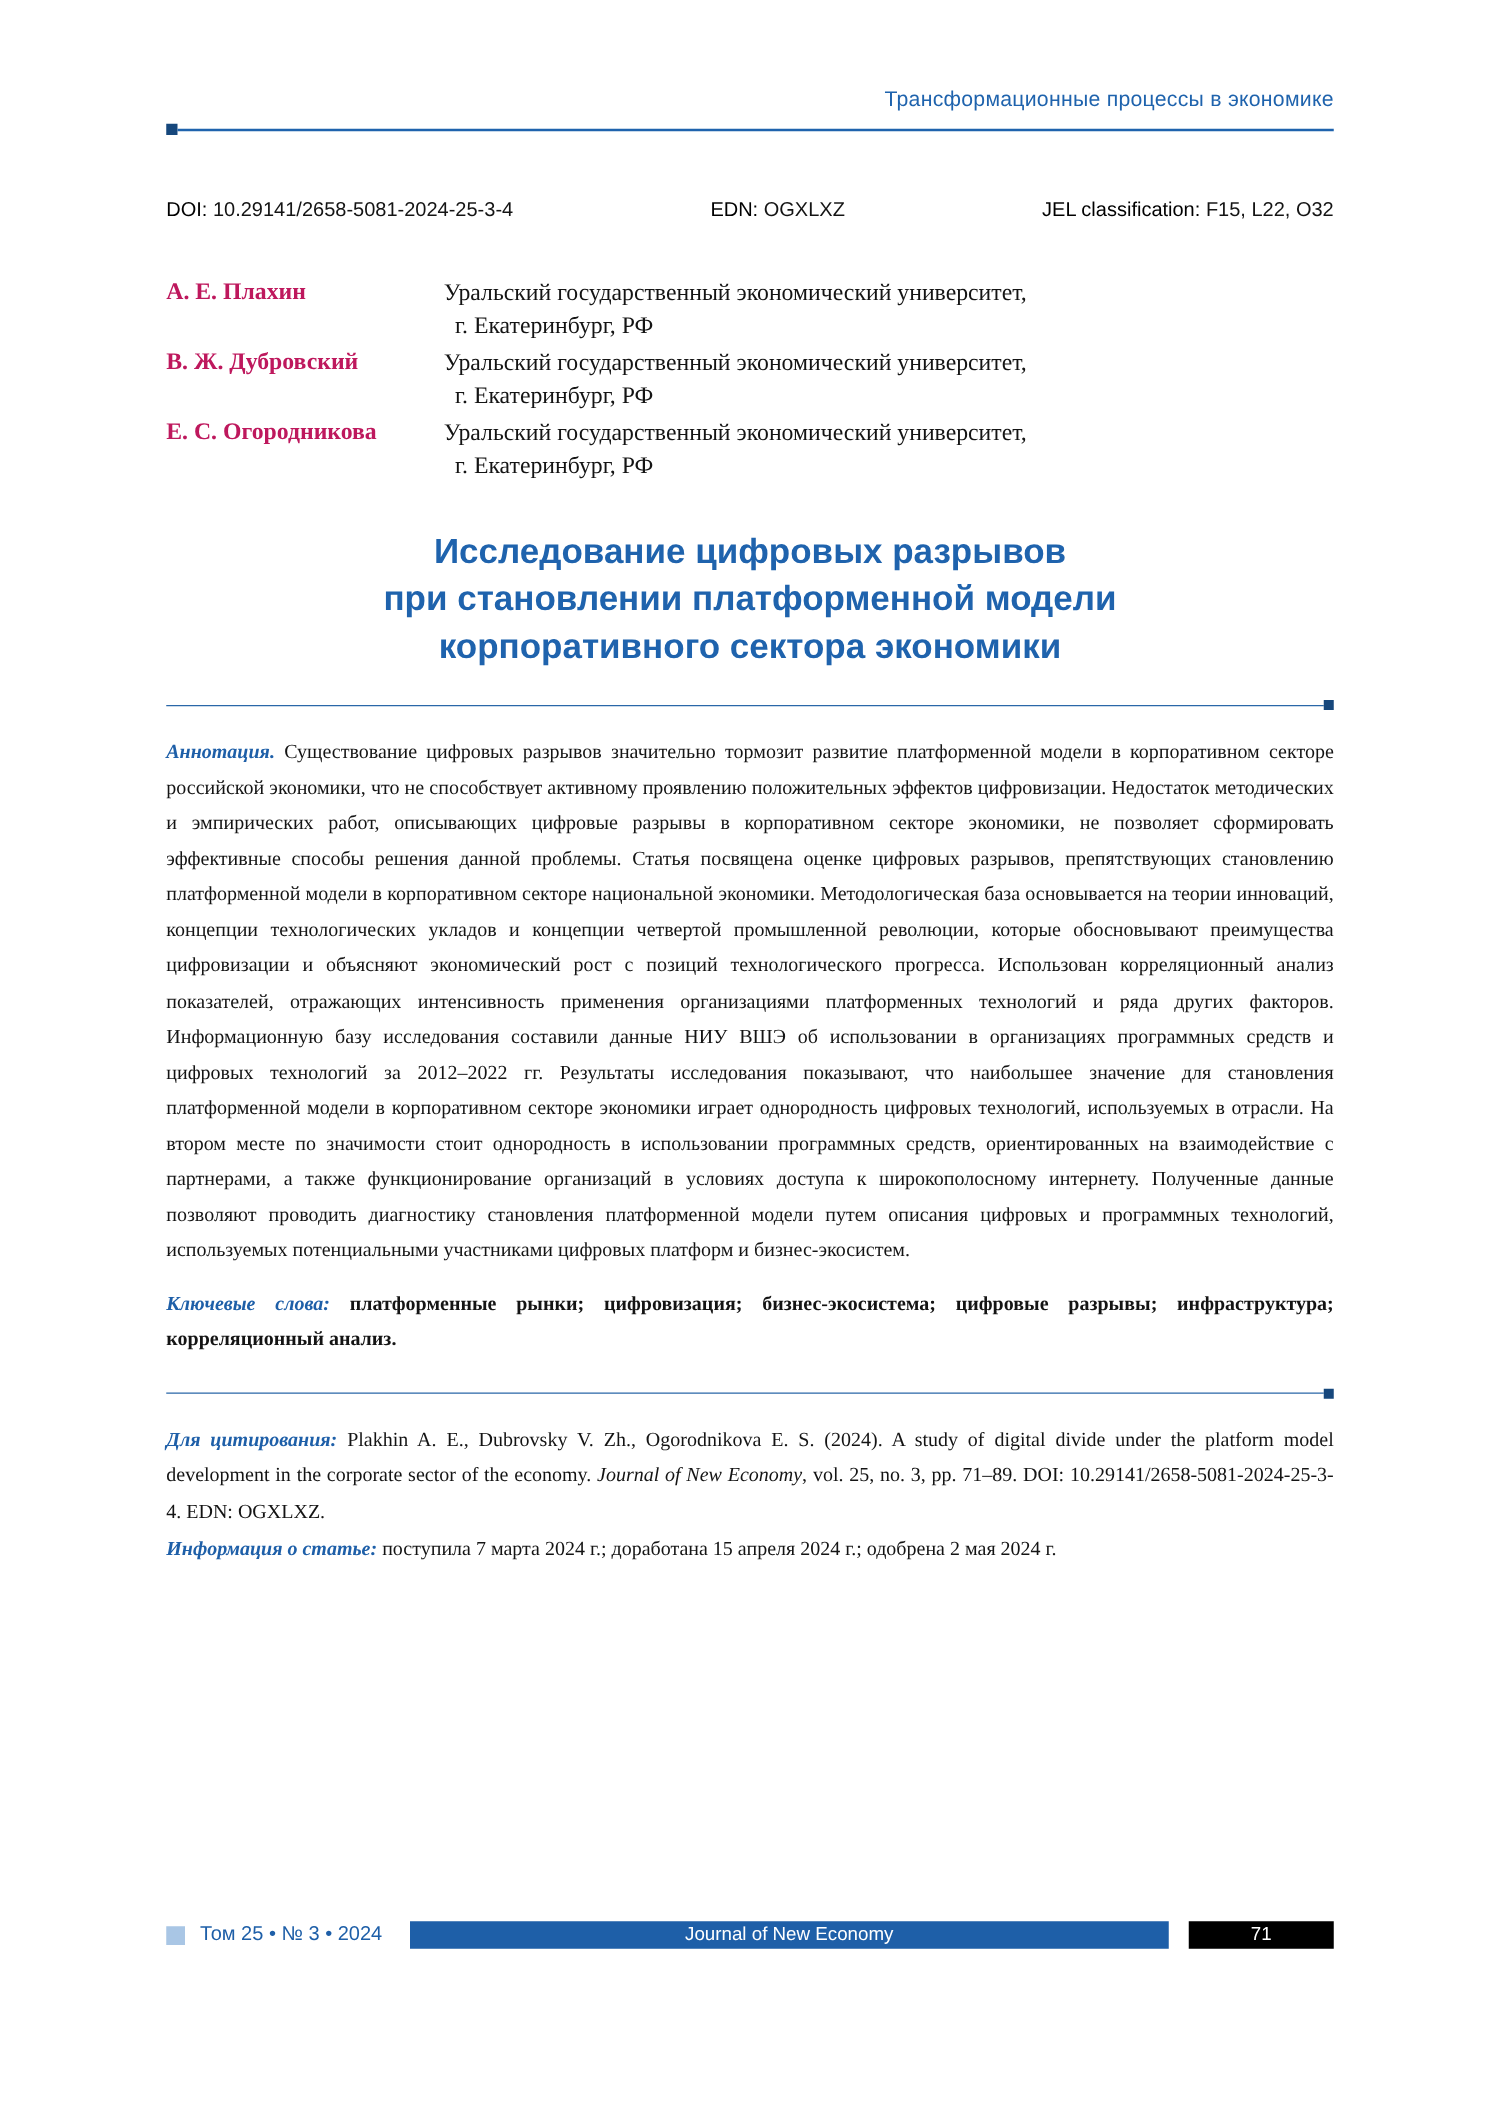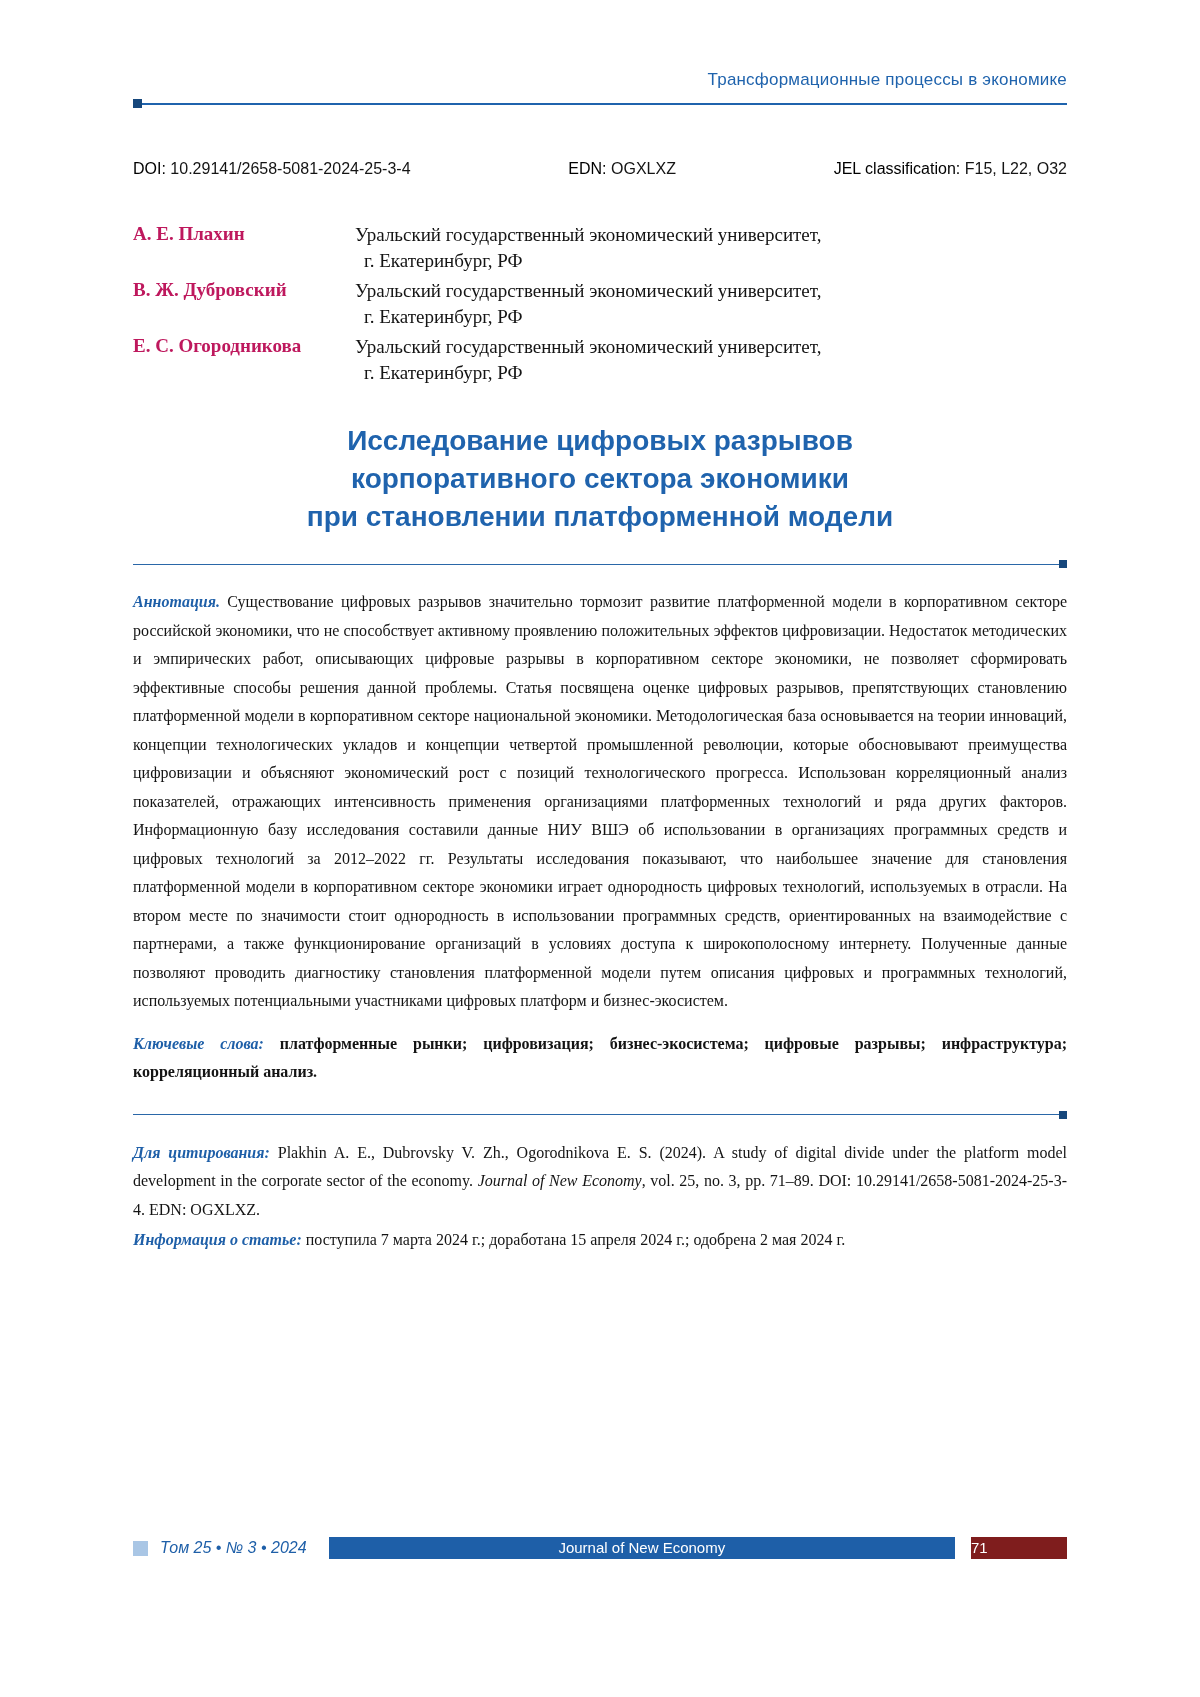--- a/index.html
+++ b/index.html
@@ -82,29 +82,29 @@
 
   
   .footer {
     position:absolute;
     left:133px; right:133px; top:1537px;
     display:flex; align-items:center;
     font-family:"Liberation Sans", sans-serif;
     font-size:16px;
   }
   .footer-sq { width:15px; height:15px; background:#a9c6e5; margin-right:12px; flex:0 0 auto; }
-  .footer-vol { color:#1e5fa8; white-space:nowrap; margin-right:22px;font-style:italic; }
+  .footer-vol { color:#1e5fa8; white-space:nowrap; margin-right:22px; }
   .footer-bar {
     flex:1 1 auto; background:#1e5fa8; color:#ffffff;
     height:22px; line-height:22px; text-align:center;
     font-size:15px; margin-right:16px;
   }
   .footer-page {
-    width:96px; flex:0 0 auto; background:#7f1d1d; color:#ffffff;
-    height:22px; line-height:22px; text-align:left; font-size:15px;
+    width:116px; flex:0 0 auto; background:#000000; color:#ffffff;
+    height:22px; line-height:22px; text-align:center; font-size:15px;
   }
 </style>
 </head>
 <body>
 
 <div class="page">
 
   <div class="running-head">Трансформационные процессы в экономике</div>
   <div class="rule">
     <span class="sq"></span>
@@ -145,22 +145,22 @@
       <div class="author-name">Е. С. Огородникова</div>
       <div class="author-aff">
         <div>Уральский государственный экономический университет,</div>
         <div class="aff-city">г. Екатеринбург, РФ</div>
       </div>
     </div>
   </div>
 
   <div class="title">
     <div>Исследование цифровых разрывов</div>
+    <div>при становлении платформенной модели</div>
     <div>корпоративного сектора экономики</div>
-    <div>при становлении платформенной модели</div>
   </div>
 
   <div class="rule thin divider">
     <span class="line"></span>
     <span class="sq"></span>
   </div>
 
   <p class="para"><span class="lbl">Аннотация.</span> <span>Существование цифровых разрывов значительно тормозит развитие платформенной модели в корпоративном секторе российской экономики, что не способствует активному проявлению положительных эффектов цифровизации. Недостаток методических и эмпирических работ, описывающих цифровые разрывы в корпоративном секторе экономики, не позволяет сформировать эффективные способы решения данной проблемы. Статья посвящена оценке цифровых разрывов, препятствующих становлению платформенной модели в корпоративном секторе национальной экономики. Методологическая база основывается на теории инноваций, концепции технологических укладов и концепции четвертой промышленной революции, которые обосновывают преимущества цифровизации и объясняют экономический рост с позиций технологического прогресса. Использован корреляционный анализ показателей, отражающих интенсивность применения организациями платформенных технологий и ряда других факторов. Информационную базу исследования составили данные НИУ ВШЭ об использовании в организациях программных средств и цифровых технологий за 2012–2022 гг. Результаты исследования показывают, что наибольшее значение для становления платформенной модели в корпоративном секторе экономики играет однородность цифровых технологий, используемых в отрасли. На втором месте по значимости стоит однородность в использовании программных средств, ориентированных на взаимодействие с партнерами, а также функционирование организаций в условиях доступа к широкополосному интернету. Полученные данные позволяют проводить диагностику становления платформенной модели путем описания цифровых и программных технологий, используемых потенциальными участниками цифровых платформ и бизнес-экосистем.</span></p>
 
   <p class="para tight"><span class="lbl">Ключевые слова:</span> <span class="keywords-text">платформенные рынки; цифровизация; бизнес-экосистема; цифровые разрывы; инфраструктура; корреляционный анализ.</span></p>

